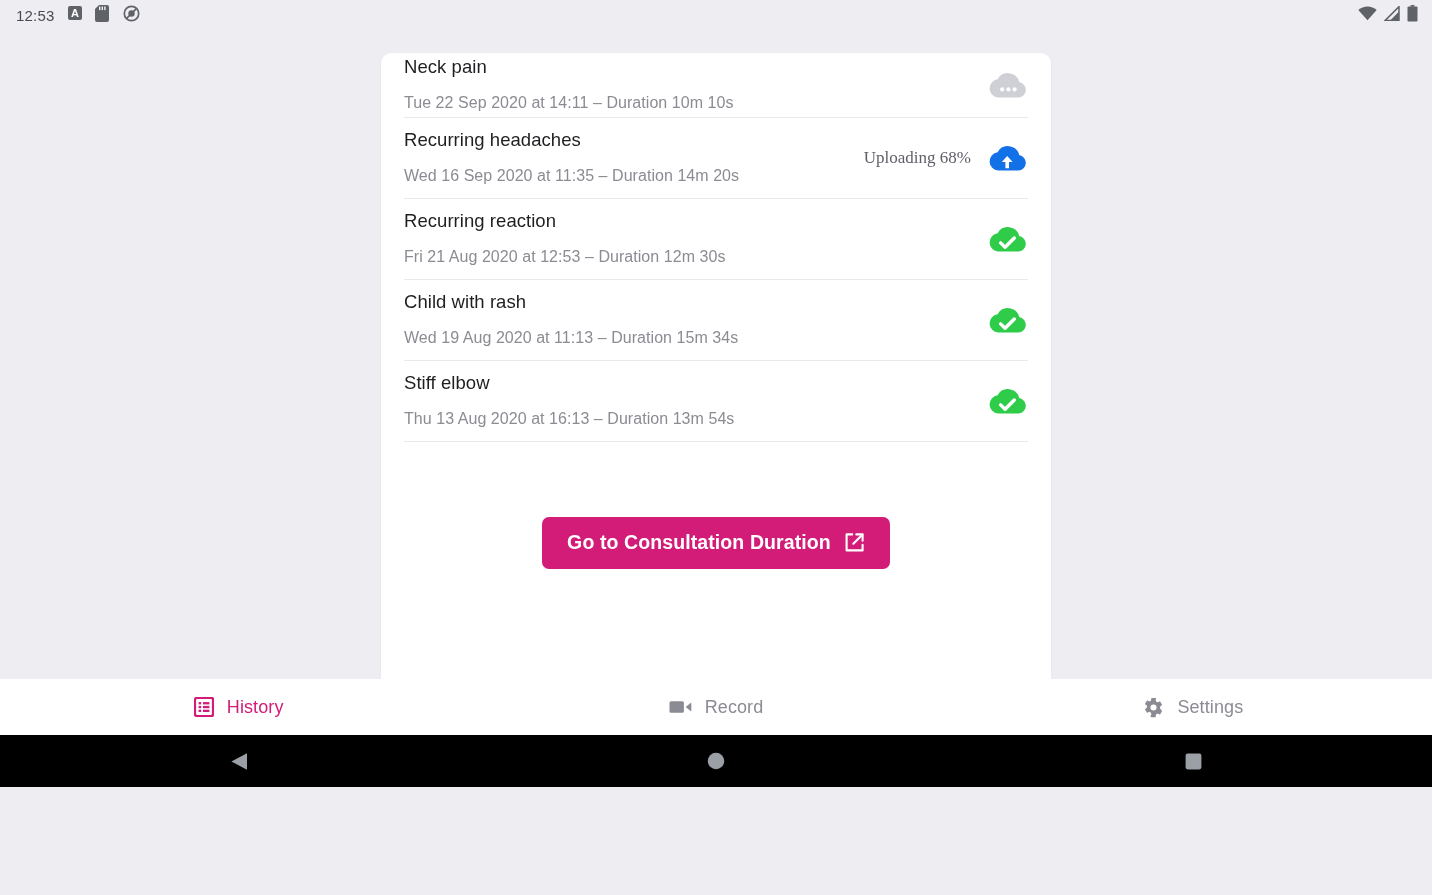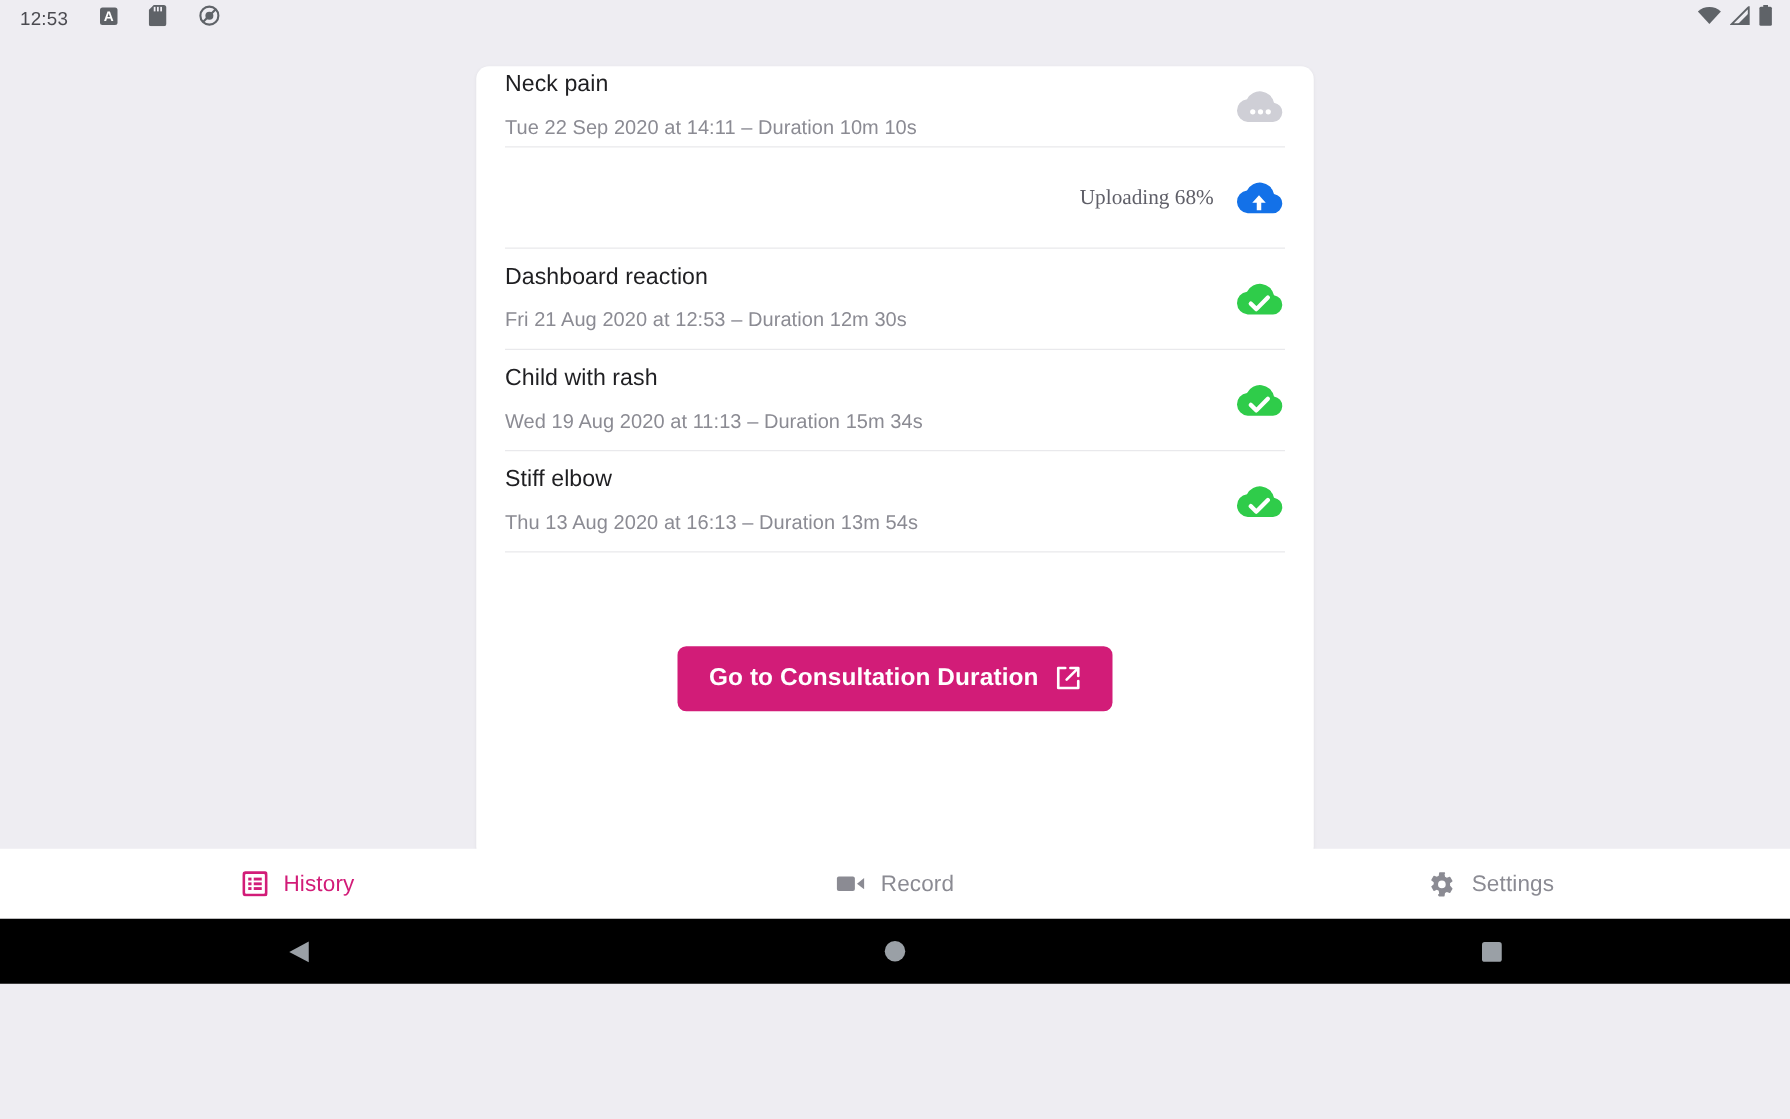--- a/index.html
+++ b/index.html
@@ -23,21 +23,21 @@
     width: 100%;
     display: flex;
     align-items: center;
     justify-content: space-between;
     padding: 0 14px 0 16px;
     background: #eeedf2;
   }
   .status-left {
     display: flex;
     align-items: center;
-    gap: 24px;
+    gap: 12px;
   }
   .status-clock {
     font-size: 15px;
     color: #4a4a50;
     letter-spacing: .2px;
   }
   .status-right {
     display: flex;
     align-items: center;
     gap: 7px;
@@ -267,34 +267,38 @@
               <path d="M31.2 13.1A11.6 11.6 0 0 0 9.6 10.3 9.2 9.2 0 0 0 10.2 28.6h20.2a7.8 7.8 0 0 0 0.8-15.5z" fill="#cfcfd6"></path>
               <circle cx="14.2" cy="20.4" r="2.1" fill="#ffffff"></circle>
               <circle cx="20.4" cy="20.4" r="2.1" fill="#ffffff"></circle>
               <circle cx="26.6" cy="20.4" r="2.1" fill="#ffffff"></circle>
             </svg>
           </span>
         </div>
       </div>
 
       <div class="rec-row">
+        <div class="rec-texts">
+          <div class="rec-title">Recurring headaches</div>
+          <div class="rec-meta">Wed 16 Sep 2020 at 11:35 – Duration 14m 20s</div>
+        </div>
         <div class="rec-status">
           <span class="rec-status-text">Uploading 68%</span>
           <span class="cloud-wrap">
             <svg width="40" height="33" viewBox="0 0 40 33">
               <path d="M31.2 13.1A11.6 11.6 0 0 0 9.6 10.3 9.2 9.2 0 0 0 10.2 28.6h20.2a7.8 7.8 0 0 0 0.8-15.5z" fill="#1371e8"></path>
               <path d="M17.4 26.2v-6.1h-3.6l5.4-6 5.4 6h-3.6v6.1z" fill="#ffffff"></path>
             </svg>
           </span>
         </div>
       </div>
 
       <div class="rec-row">
         <div class="rec-texts">
-          <div class="rec-title">Dashboard reaction</div>
+          <div class="rec-title">Recurring reaction</div>
           <div class="rec-meta">Fri 21 Aug 2020 at 12:53 – Duration 12m 30s</div>
         </div>
         <div class="rec-status">
           <span class="rec-status-text"></span>
           <span class="cloud-wrap">
             <svg width="40" height="33" viewBox="0 0 40 33">
               <path d="M31.2 13.1A11.6 11.6 0 0 0 9.6 10.3 9.2 9.2 0 0 0 10.2 28.6h20.2a7.8 7.8 0 0 0 0.8-15.5z" fill="#2fcc4a"></path>
               <path d="M12.6 19.9l4.5 4.4 9.2-9.3" fill="none" stroke="#ffffff" stroke-width="3.4" stroke-linecap="round" stroke-linejoin="round"></path>
             </svg>
           </span>

